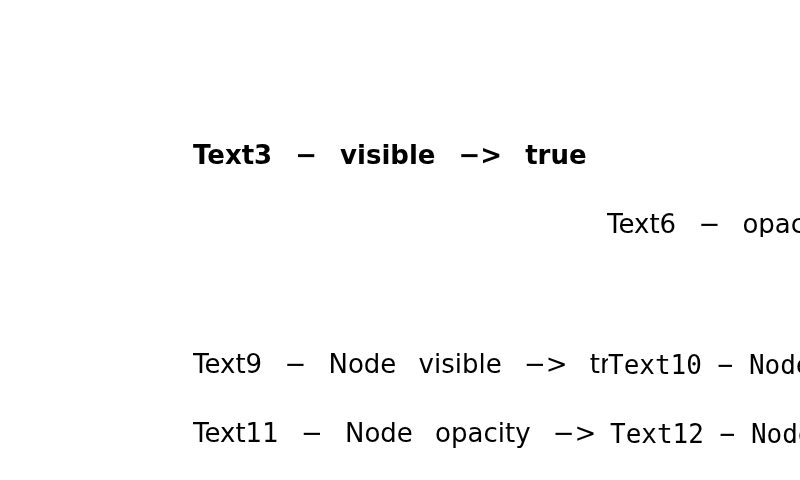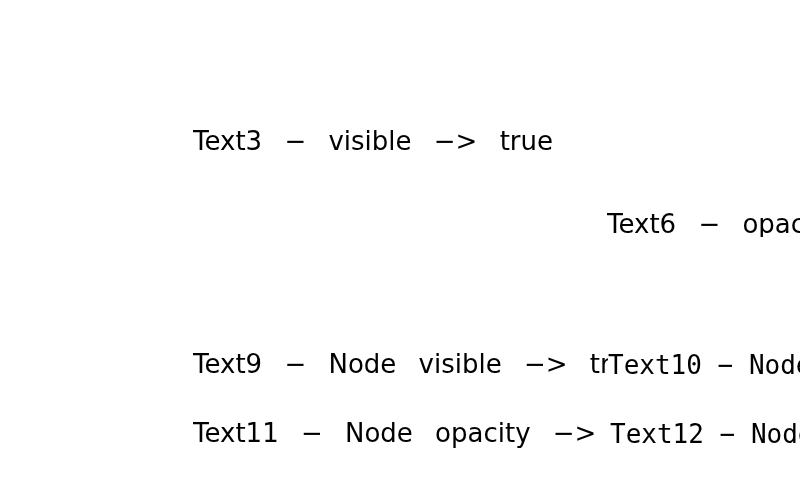--- a/index.html
+++ b/index.html
@@ -23,21 +23,21 @@
   }
   .sans {
     font-family: "DejaVu Sans", "Liberation Sans", sans-serif;
     word-spacing: 14px;
   }
   .mono {
     font-family: "DejaVu Sans Mono", "Liberation Mono", monospace;
     word-spacing: 0;
   }
   
-  #text3  { left: 193px; top: 128px; }
+  #text3  { left: 193px; top: 142px; font-weight: bold; }
   #text6  { left: 607px; top: 211px; }
   #text9  { left: 193px; top: 351px; width: 415px; height: 34px; }
   #text10 { left: 608px; top: 352px; }
   #text11 { left: 193px; top: 420px; width: 419px; height: 34px; }
   #text12 { left: 610px; top: 421px; }
 </style>
 </head>
 <body>
 
 <div id="screen">

